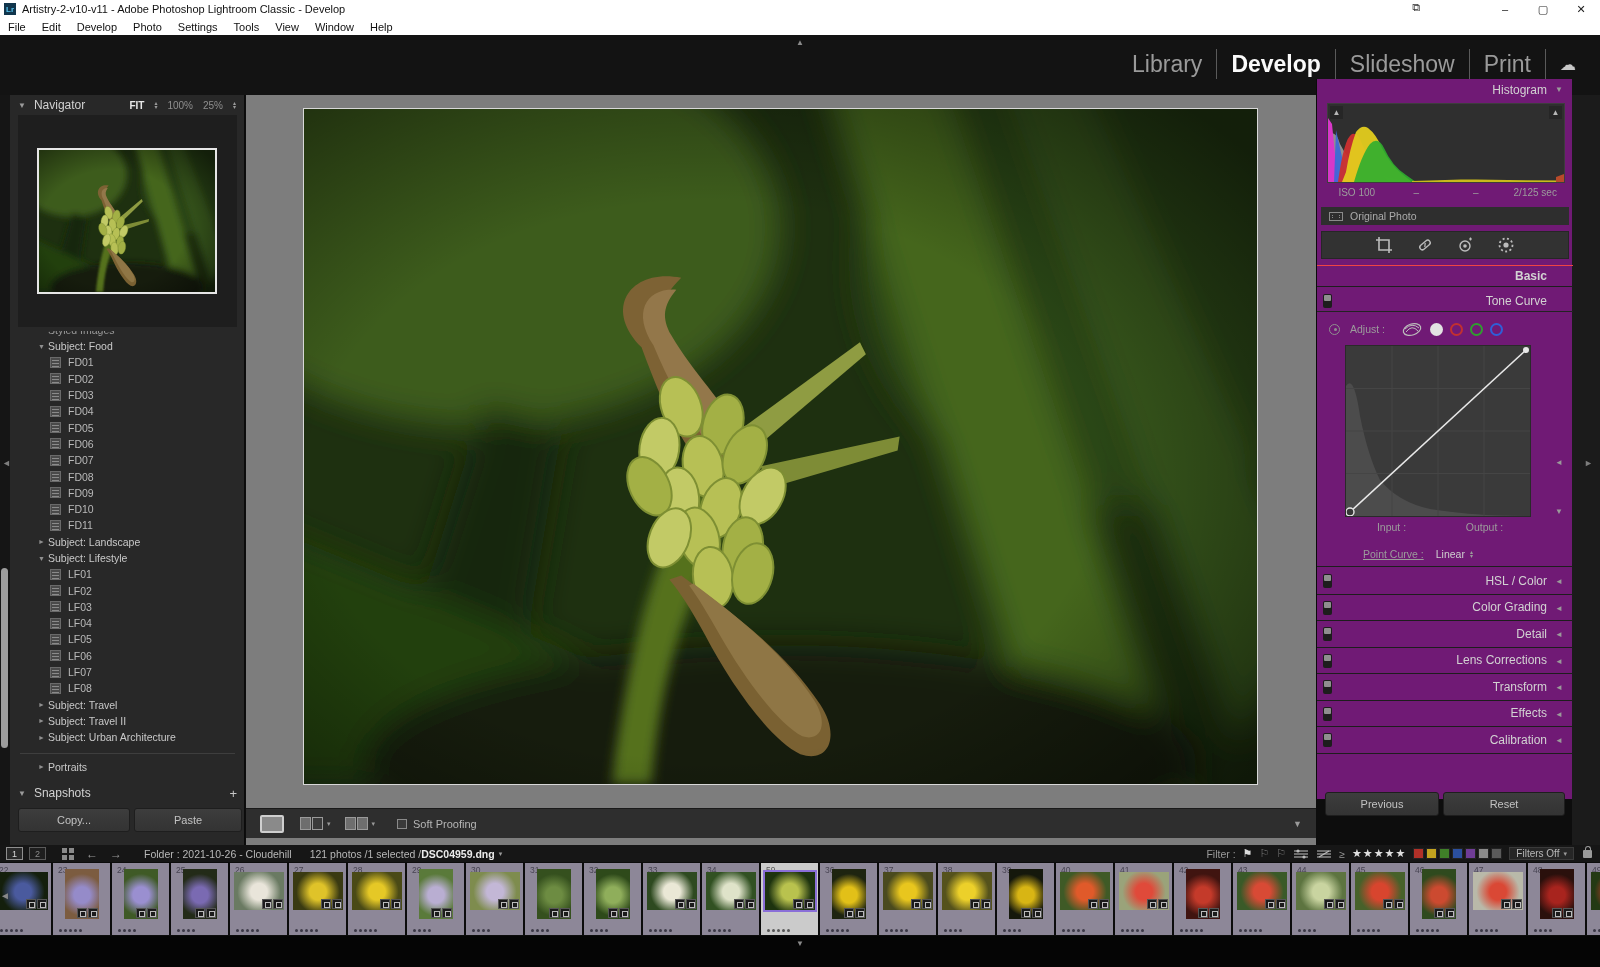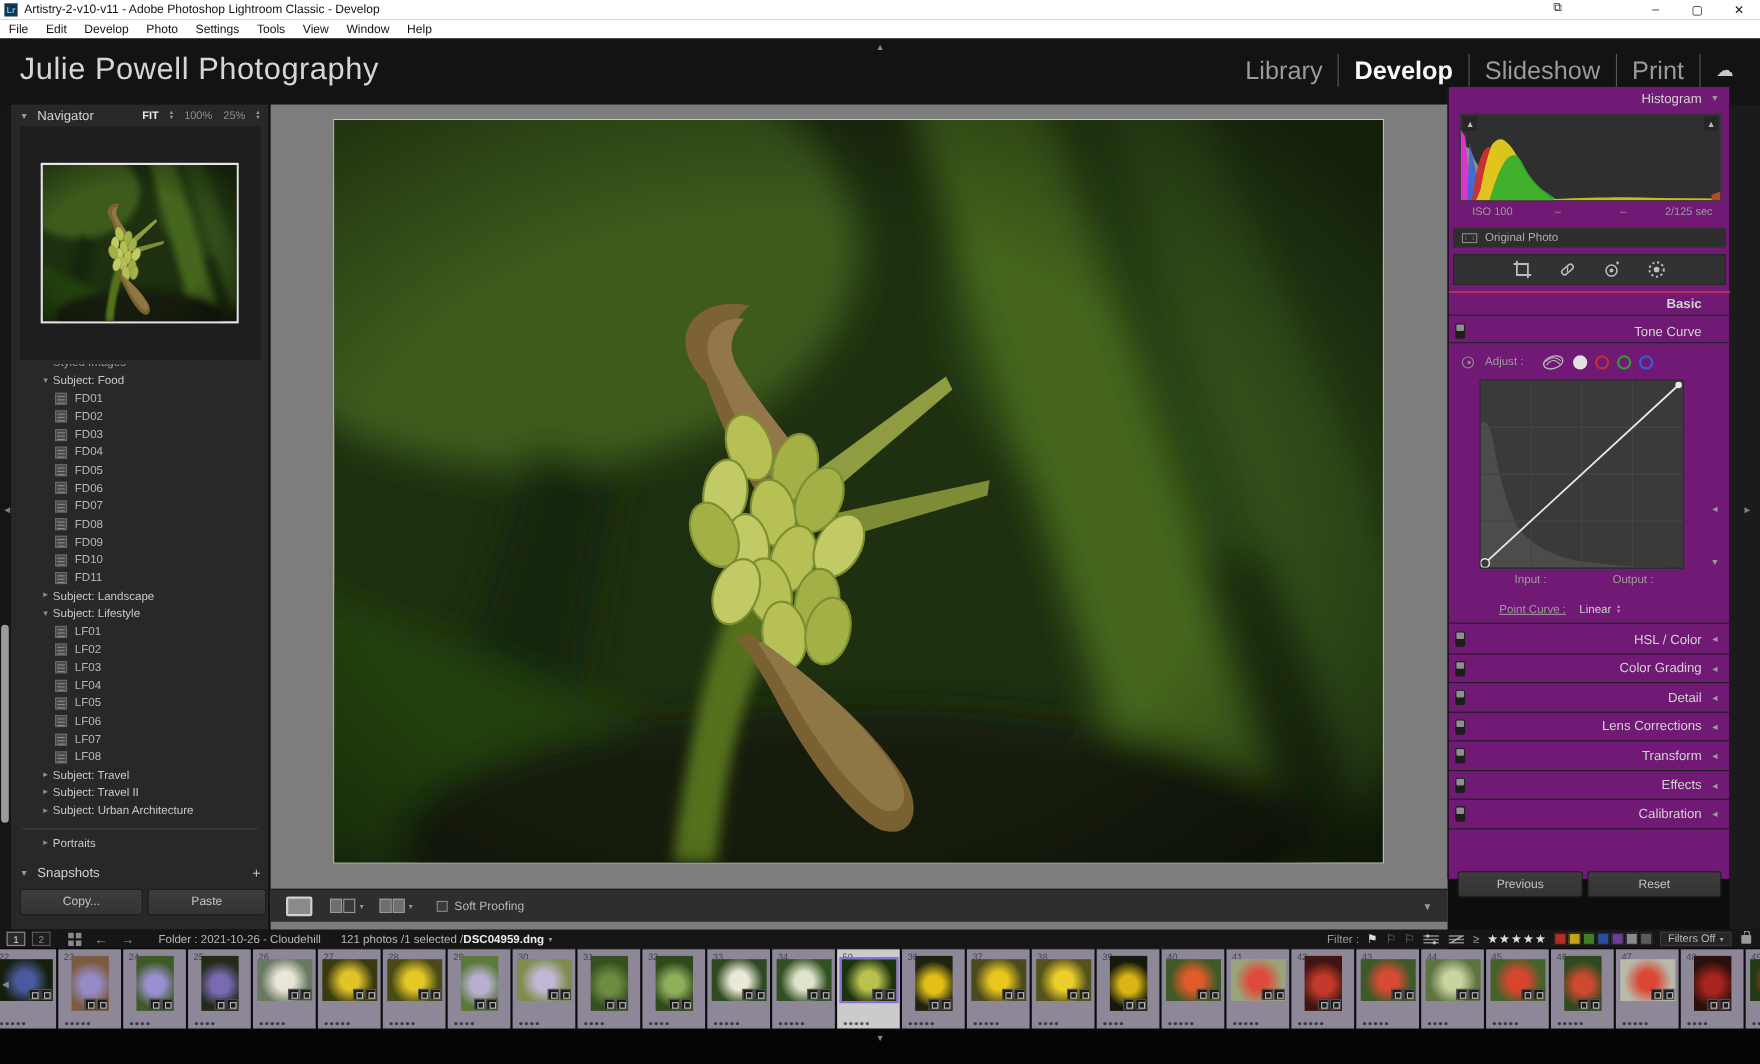--- a/index.html
+++ b/index.html
@@ -189,21 +189,20 @@
       <span class="mi">Photo</span>
       <span class="mi">Settings</span>
       <span class="mi">Tools</span>
       <span class="mi">View</span>
       <span class="mi">Window</span>
       <span class="mi">Help</span>
     </div>
 
   <div id="appheader">
     <span id="collapse-top">▲</span>
-    <div id="identity">Julie Powell Photography</div>
     <div id="modules">
         <span class="module">Library</span>
         <span class="module active">Develop</span>
         <span class="module">Slideshow</span>
         <span class="module last">Print</span>
         <span id="cloud">☁</span>
       </div>
   </div>
 
   <div id="left-gutter"></div>

